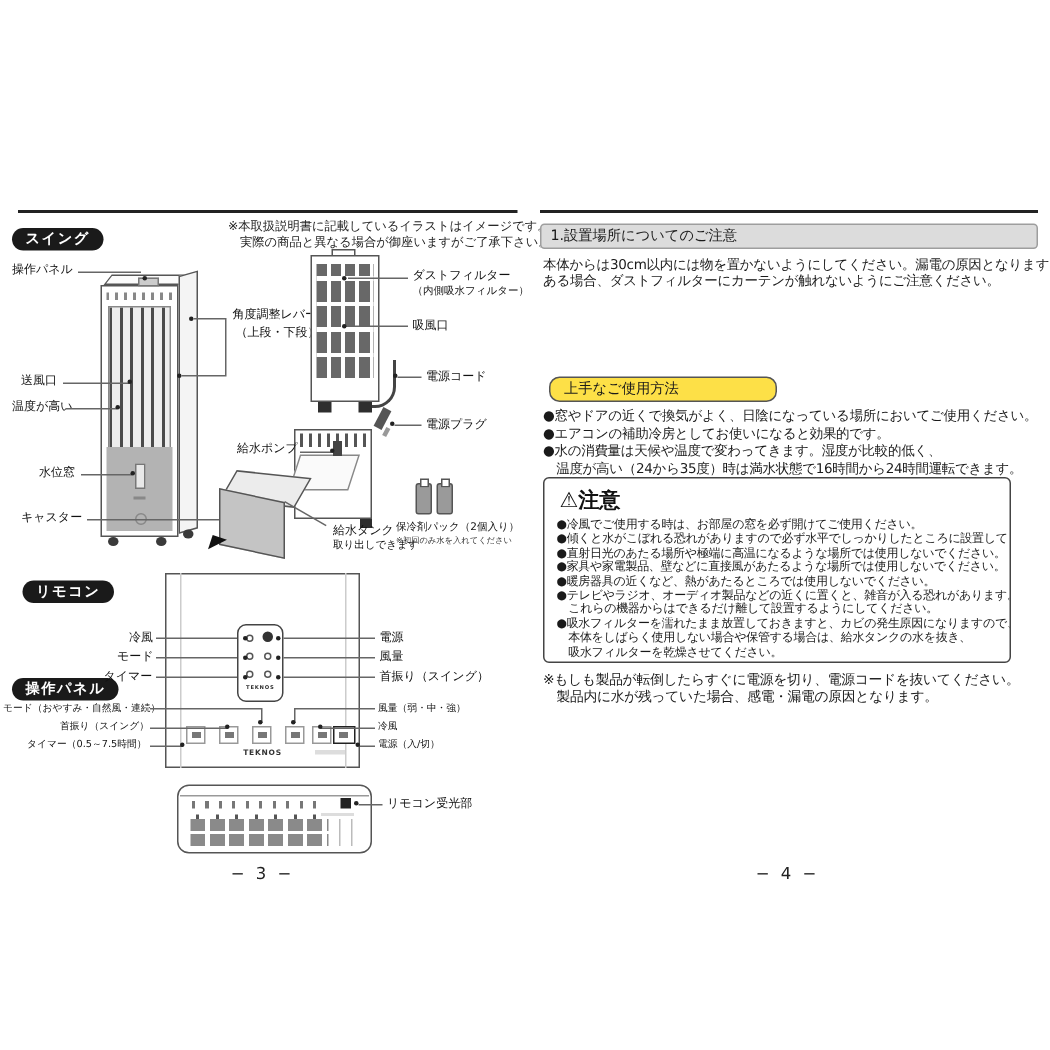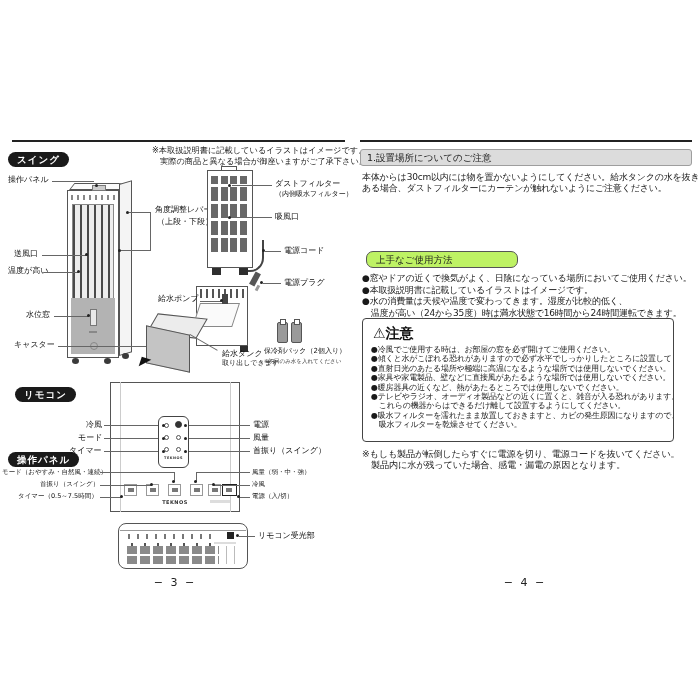--- a/index.html
+++ b/index.html
@@ -20,21 +20,21 @@
   .lb-xs{font-size:6.5px;}
   .lb-xxs{font-size:5.5px;color:#333;}
   .hl{position:absolute;height:1px;background:#666;}
   .vl{position:absolute;width:1px;background:#666;}
   .dt{position:absolute;width:3px;height:3px;border-radius:50%;background:#222;}
   .pg{position:absolute;font-size:11px;letter-spacing:2px;color:#222;width:70px;text-align:center;}
   .box-line{position:absolute;border:1px solid #555;background:#fff;box-sizing:border-box;}
   .sec-bar{position:absolute;background:#dcdcdc;border:1px solid #9e9e9e;border-radius:3px;
            font-size:9.5px;line-height:15px;padding-left:6px;box-sizing:border-box;height:17px;}
   .sec-box{position:absolute;border:1px solid #555;border-radius:7px;font-size:9.5px;
-           line-height:15px;padding-left:9px;box-sizing:border-box;height:17px;background:#bef264;}
+           line-height:15px;padding-left:9px;box-sizing:border-box;height:17px;background:#fde047;}
   .bodytext{position:absolute;font-size:9px;line-height:10.8px;letter-spacing:-0.2px;white-space:nowrap;}
   .caution{position:absolute;border:1.5px solid #444;border-radius:4px;background:#fff;
            box-sizing:border-box;overflow:hidden;}
   .caution-title{position:absolute;left:10px;top:6px;font-size:14px;font-weight:bold;color:#111;}
   .caution-lines{position:absolute;left:8px;top:26px;right:2px;font-size:8px;line-height:9.4px;
                  letter-spacing:-0.2px;white-space:nowrap;}
   .pack{position:absolute;width:11px;height:21px;background:#9a9a9a;border:1px solid #555;
         border-radius:2px;box-sizing:border-box;}
   .pack::before{content:"";position:absolute;top:-4px;left:2px;width:4px;height:4px;
         background:#fff;border:1px solid #555;}
@@ -249,46 +249,47 @@
     <div class="pg" style="left:140px;top:576px">− 3 −</div>
   </section>
 
   <section class="layer">
 
     <div class="rule" style="left:360px;top:140px;width:332px"></div>
 
     <div class="sec-bar" style="left:360px;top:149px;width:332px">1.設置場所についてのご注意</div>
 
     <div class="bodytext" style="left:362px;top:172px">
-      <div>本体からは30cm以内には物を置かないようにしてください。給水タンクの水を抜き</div>
+      <div>本体からは30cm以内には物を置かないようにしてください。漏電の原因となります</div>
       <div>ある場合、ダストフィルターにカーテンが触れないようにご注意ください。</div>
     </div>
 
     <div class="sec-box" style="left:366px;top:251px;width:152px">上手なご使用方法</div>
 
     <div class="bodytext" style="left:362px;top:273px;line-height:11.6px">
       <div>●窓やドアの近くで換気がよく、日陰になっている場所においてご使用ください。</div>
-      <div>●本取扱説明書に記載しているイラストはイメージです。</div>
+      <div>●エアコンの補助冷房としてお使いになると効果的です。</div>
       <div>●水の消費量は天候や温度で変わってきます。湿度が比較的低く、</div>
       <div>　温度が高い（24から35度）時は満水状態で16時間から24時間運転できます。</div>
     </div>
 
     <div class="caution" style="left:362px;top:318px;width:312px;height:124px;">
       <div class="caution-title">
         <span>⚠</span><span>注意</span>
       </div>
       <div class="caution-lines">
         <div>●冷風でご使用する時は、お部屋の窓を必ず開けてご使用ください。</div>
         <div>●傾くと水がこぼれる恐れがありますので必ず水平でしっかりしたところに設置してください。</div>
         <div>●直射日光のあたる場所や極端に高温になるような場所では使用しないでください。</div>
         <div>●家具や家電製品、壁などに直接風があたるような場所では使用しないでください。</div>
         <div>●暖房器具の近くなど、熱があたるところでは使用しないでください。</div>
         <div>●テレビやラジオ、オーディオ製品などの近くに置くと、雑音が入る恐れがあります。</div>
         <div>　これらの機器からはできるだけ離して設置するようにしてください。</div>
         <div>●吸水フィルターを濡れたまま放置しておきますと、カビの発生原因になりますので、</div>
+        <div>　本体をしばらく使用しない場合や保管する場合は、給水タンクの水を抜き、</div>
         <div>　吸水フィルターを乾燥させてください。</div>
       </div>
     </div>
 
     <div class="bodytext" style="left:362px;top:449px;font-size:9.2px">
       <div>※もしも製品が転倒したらすぐに電源を切り、電源コードを抜いてください。</div>
       <div>　製品内に水が残っていた場合、感電・漏電の原因となります。</div>
     </div>
 
     <div class="pg" style="left:490px;top:576px">− 4 −</div>

